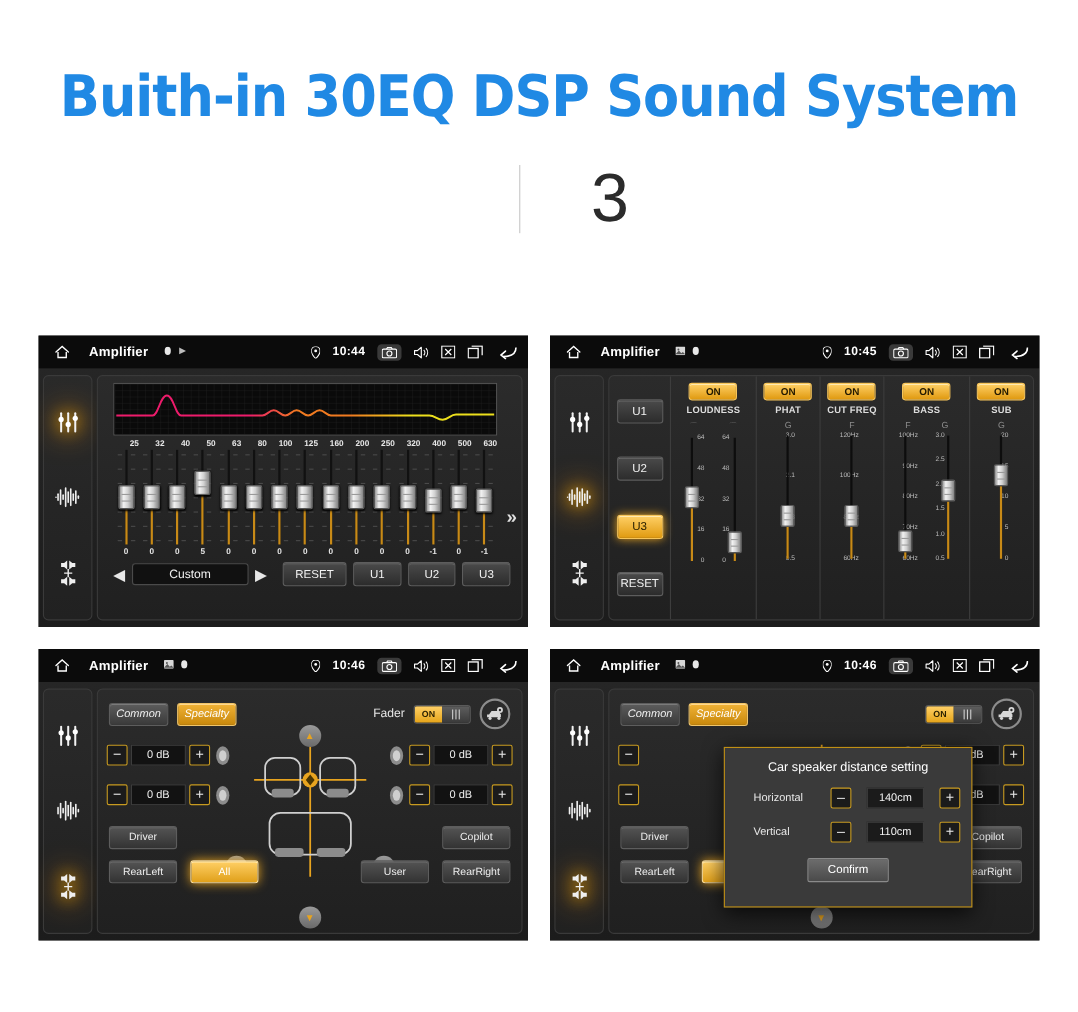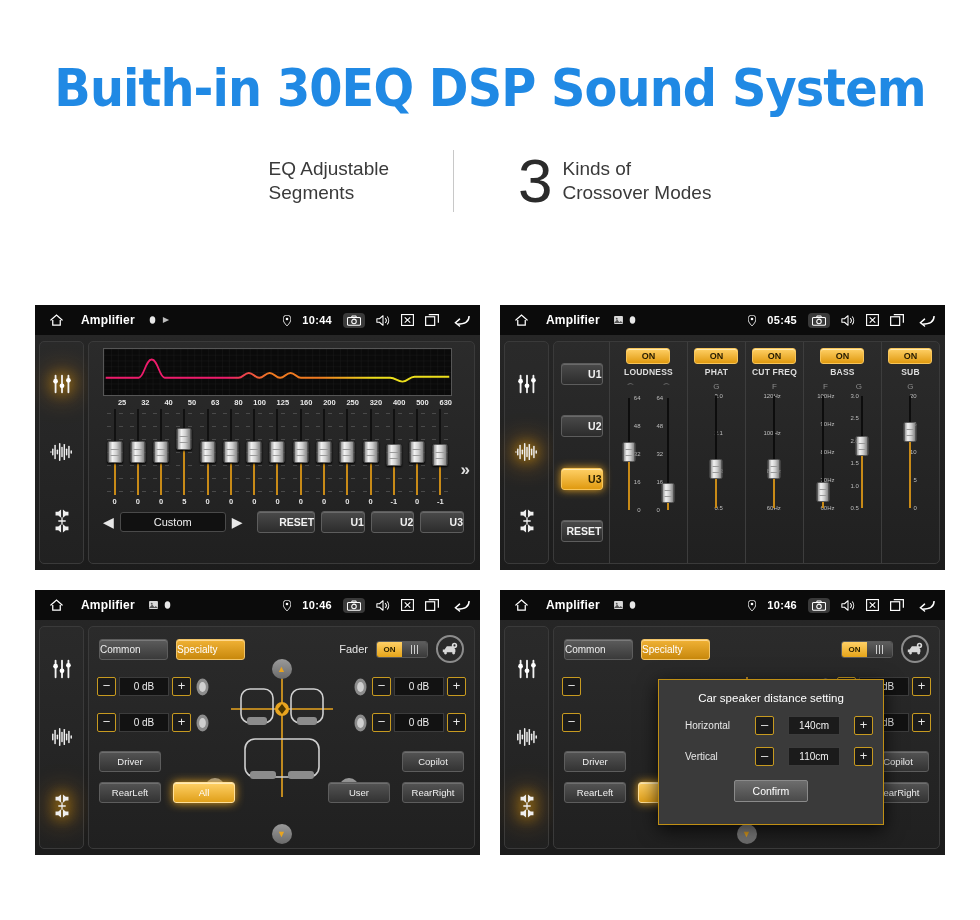--- a/index.html
+++ b/index.html
@@ -190,22 +190,22 @@
   }
   .tri { color:#e8e8e8; font-size: 14px; line-height:1; }
   .custom-box {
     background: #111; border: 1px solid #4a4a4a; border-radius: 3px;
     color: #f0f0f0; font-size: 11px; text-align: center;
     padding: 3px 0; width: 112px;
   }
   .btn-dark {
     background: linear-gradient(#4a4a4a,#2c2c2c);
     border: 1px solid #5d5d5d; border-radius: 3px;
-    color: #f2f2f2; font-size: 10.5px; font-weight: bold;
-    padding: 4px 0; text-align:right;
+    color: #f2f2f2; font-size: 10.5px; font-weight: normal;
+    padding: 4px 0; text-align:center;
     box-shadow: inset 0 1px 0 #6a6a6a;
   }
   .btn-reset { width: 62px; margin-left: 8px;}
   .btn-u { width: 46px; }
 
   
   .preset-col {
     width: 56px;
     border-right: 1px solid #3d3d3d;
     display: flex; flex-direction: column;
@@ -271,25 +271,26 @@
   .xo-knob::before { top: 6px; }
   .xo-knob::after { top: 12px; }
 
   
   .bal-top {
     display: flex; align-items: center;
     padding: 8px 10px 0 10px;
     position: relative;
   }
   .tab-btn {
-    width: 69px; padding: 4px 0; font-size: 10px; text-align:left;
+    width: 54px; padding: 4px 0; font-size: 10px; text-align:center;
     border-radius: 3px; border: 1px solid #5d5d5d;
     background: linear-gradient(#5c5c5c,#3a3a3a);
     color: #efefef;
     box-shadow: inset 0 1px 0 #7a7a7a;
+    font-style: italic;
   }
   .tab-btn.sel {
     background: linear-gradient(#f0b236,#c8880c);
     border-color:#f0c469; color: #fff;
     box-shadow: inset 0 1px 0 #ffd98e;
   }
   .fader-label { color:#e6e6e6; font-size: 11px; margin-left: auto; margin-right: 8px;}
   .toggle {
     width: 52px; height: 17px; border-radius: 3px; display:flex;
     border: 1px solid #5a5a5a; overflow:hidden;
@@ -381,32 +382,24 @@
     letter-spacing: 1px;
   }
 </style>
 </head>
 <body>
 
 <div class="hero-title">Buith-in 30EQ DSP Sound System</div>
 
 <div class="stats-row">
   <div class="stat">
-    <div class="stat-text">
-      <div>EQ Adjustable</div>
-      <div>Segments</div>
-    </div>
   </div>
   <div class="stat-div"></div>
   <div class="stat">
     <div class="stat-num">3</div>
-    <div class="stat-text">
-      <div>Kinds of</div>
-      <div>Crossover Modes</div>
-    </div>
   </div>
 </div>
 
 <div class="screens">
 
   <div class="screen">
     <div class="statusbar">
       <div class="sb-home">
         <svg width="15" height="14" viewBox="0 0 24 22">
             <path d="M3 11 L12 3 L21 11" fill="none" stroke="#fff" stroke-width="2" stroke-linecap="round"></path>
@@ -929,21 +922,21 @@
             </svg></span>
       </div>
       <div class="sb-spacer"></div>
       <div class="sb-right">
         <span class="sb-ico">
             <svg width="8" height="11" viewBox="0 0 8 11">
               <path d="M4 0 C6.2 0 8 1.8 8 4 C8 7 4 11 4 11 C4 11 0 7 0 4 C0 1.8 1.8 0 4 0 Z" fill="none" stroke="#fff" stroke-width="1"></path>
               <circle cx="4" cy="4" r="1.3" fill="#fff"></circle>
             </svg>
           </span>
-        <span class="sb-time">05:45</span>
+        <span class="sb-time">10:45</span>
         <span class="sb-cam">
             <svg width="14" height="11" viewBox="0 0 16 12">
               <rect x="0.5" y="2.5" width="15" height="9" rx="1.5" fill="none" stroke="#fff" stroke-width="1.2"></rect>
               <path d="M5 2.5 L6 0.8 h4 l1 1.7" fill="none" stroke="#fff" stroke-width="1.2"></path>
               <circle cx="8" cy="7" r="2.6" fill="none" stroke="#fff" stroke-width="1.2"></circle>
             </svg>
           </span>
         <span class="sb-ico">
             <svg width="14" height="13" viewBox="0 0 16 14">
               <path d="M1 5 h3 l4-3.5 v11 L4 9 H1 Z" fill="none" stroke="#fff" stroke-width="1.2" stroke-linejoin="round"></path>

